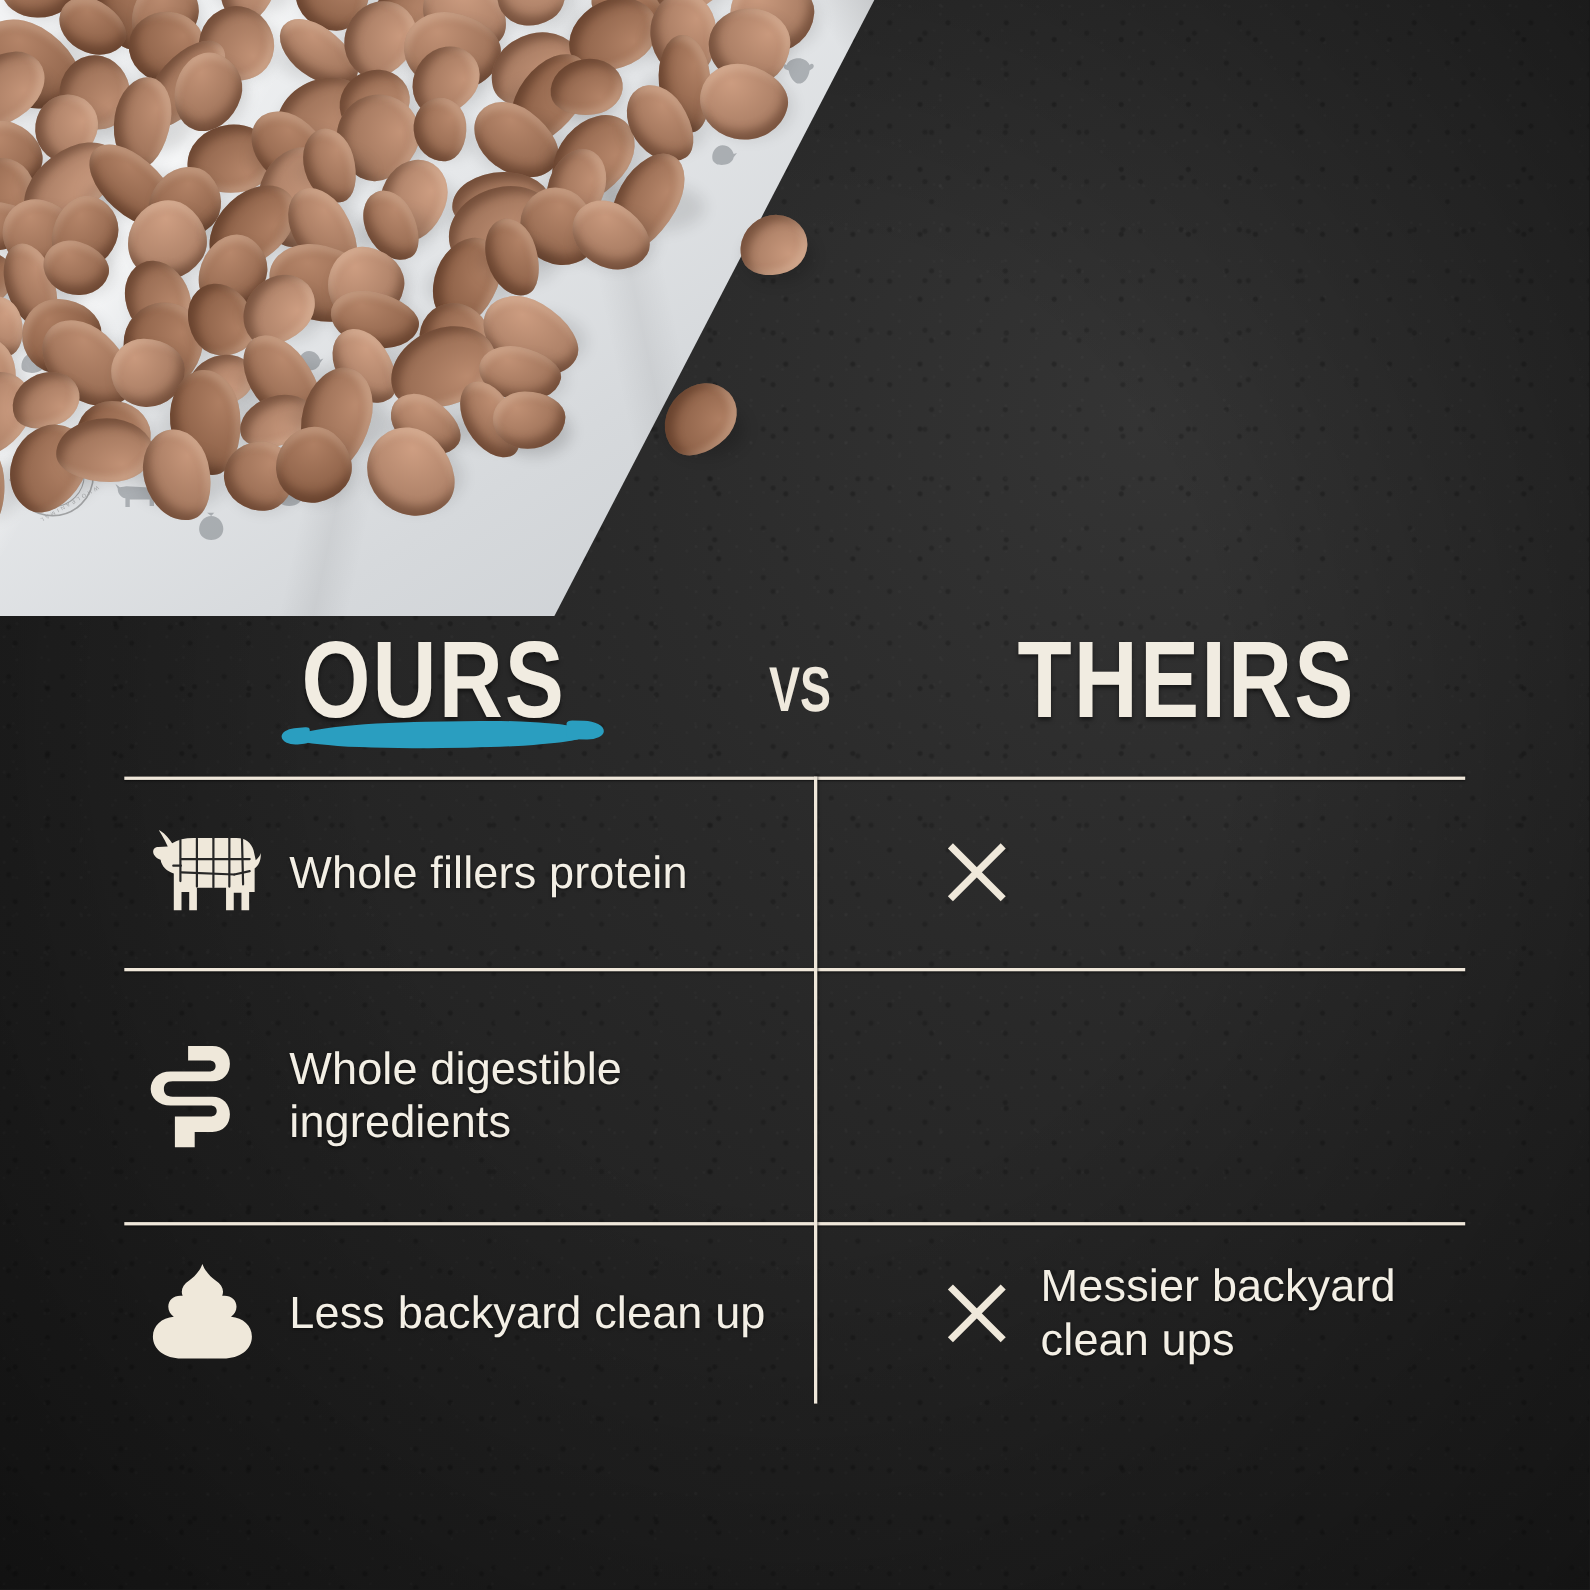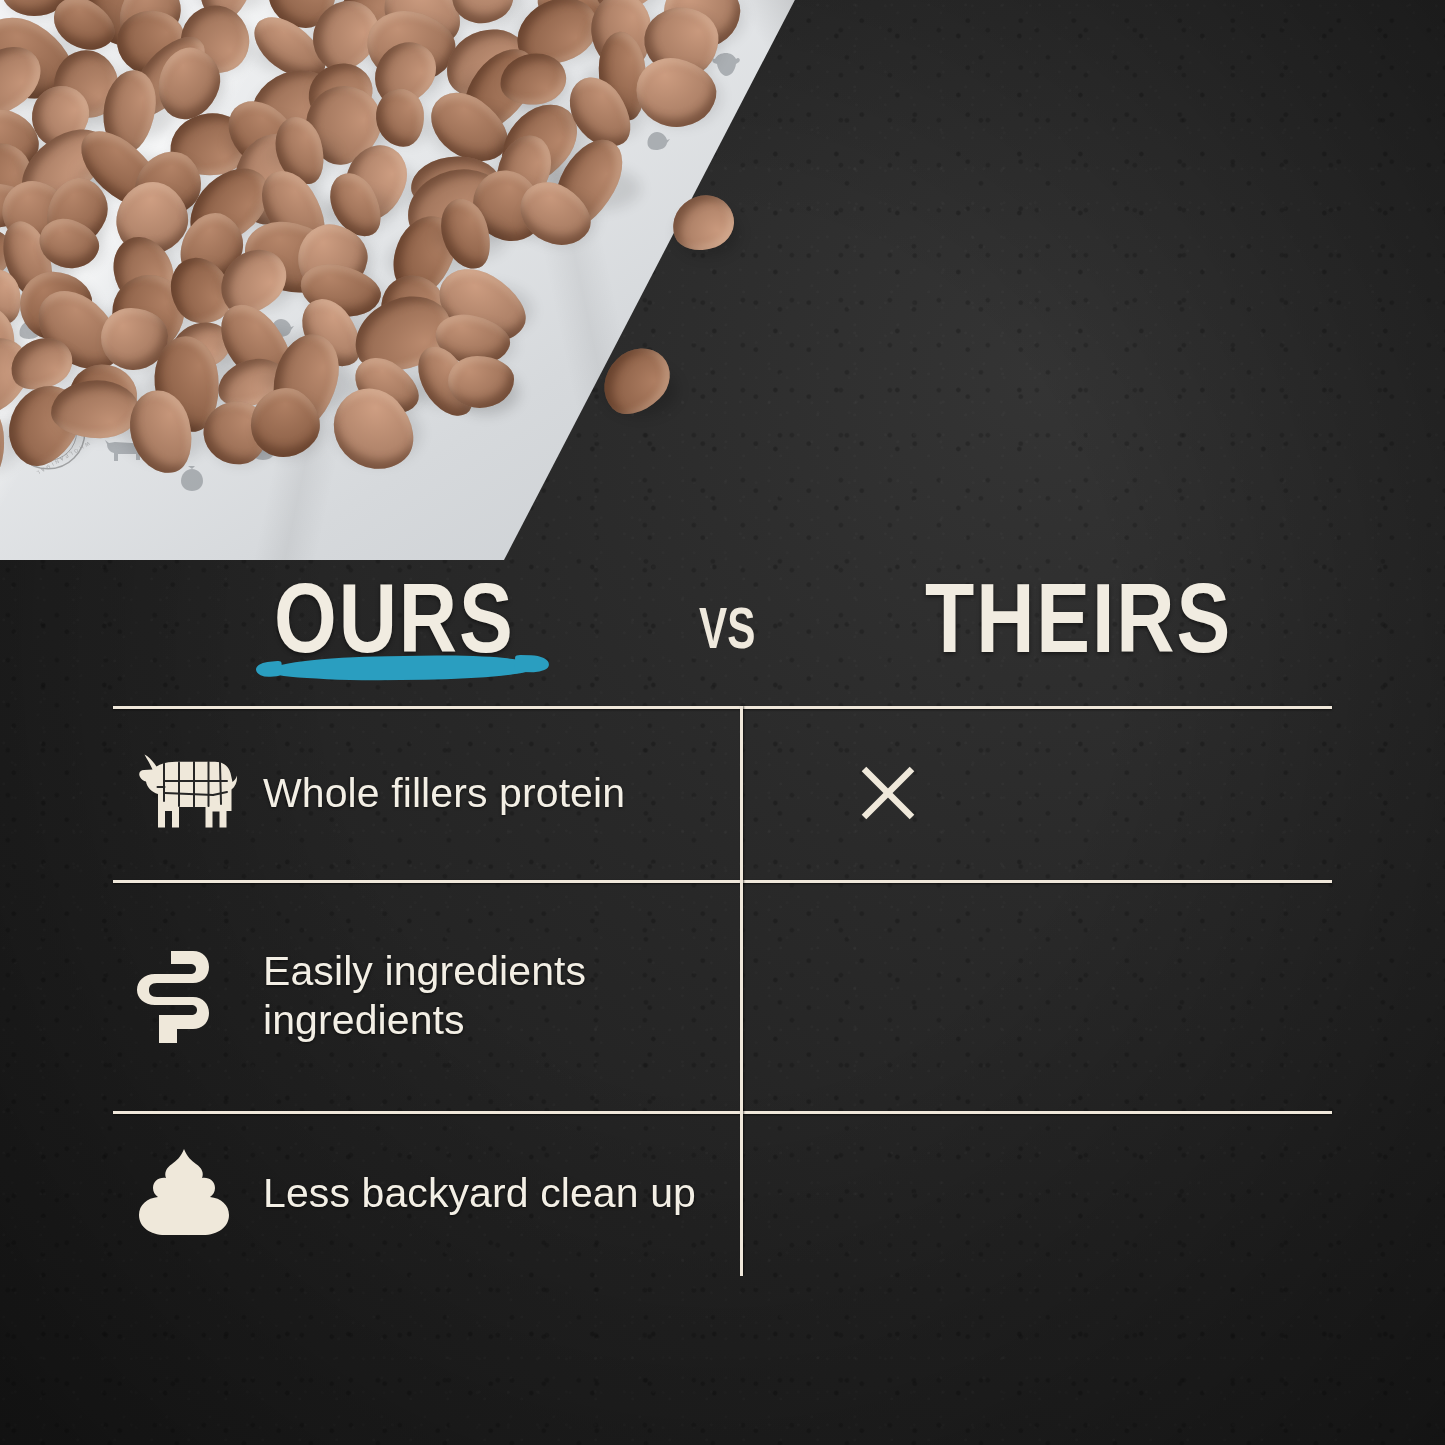--- a/index.html
+++ b/index.html
@@ -507,29 +507,40 @@
       </div>
     </div>
 
     <div class="row" style="top:320px;height:231px;">
       <div class="cell left">
         <div class="ico">
           <svg width="78" height="102" viewBox="0 0 78 102">
             <path d="M36 6 L58 6 C68 6 74 13 74 22 C74 31 68 38 58 38 L22 38 C16 38 14 41 14 45 C14 49 16 52 22 52 L58 52 C68 52 74 59 74 68 C74 77 68 84 58 84 L42 84 L42 98 L24 98 L24 70 L56 70 C60 70 62 68 62 65 C62 62 60 60 56 60 L20 60 C9 60 2 53 2 45 C2 36 9 29 20 29 L55 29 C59 29 61 27 61 24 C61 21 59 19 55 19 L36 19 Z" fill="#efe8da"></path>
           </svg>
         </div>
-        <div class="txt">Easily ingredients ingredients</div>
+        <div class="txt">Whole digestible ingredients</div>
       </div>
     </div>
 
     <div class="row" style="top:551px;height:165px;">
       <div class="cell left">
         <div class="ico">
           <svg width="98" height="94" viewBox="0 0 98 94">
             <path d="M49 2 C52 10 57 14 61 17 C67 21 69 26 67 31 C74 30 80 34 80 41 C80 45 78 48 75 50 C86 51 94 58 94 68 C94 80 83 88 68 88 L30 88 C15 88 4 80 4 68 C4 58 12 51 23 50 C20 48 18 45 18 41 C18 34 24 30 31 31 C29 26 31 21 37 17 C41 14 46 10 49 2 Z" fill="#efe8da"></path>
           </svg>
         </div>
         <div class="txt">Less backyard clean up</div>
       </div>
+      <div class="cell right">
+        <div class="ico x">
+          <svg width="58" height="58" viewBox="0 0 58 58">
+            <g stroke="#efe8da" stroke-width="6.5" stroke-linecap="butt">
+              <line x1="5" y1="5" x2="53" y2="53"></line>
+              <line x1="53" y1="5" x2="5" y2="53"></line>
+            </g>
+          </svg>
+        </div>
+        <div class="txt r">Messier backyard clean ups</div>
+      </div>
     </div>
 
   </div>
 </div>
 
 </body></html>

